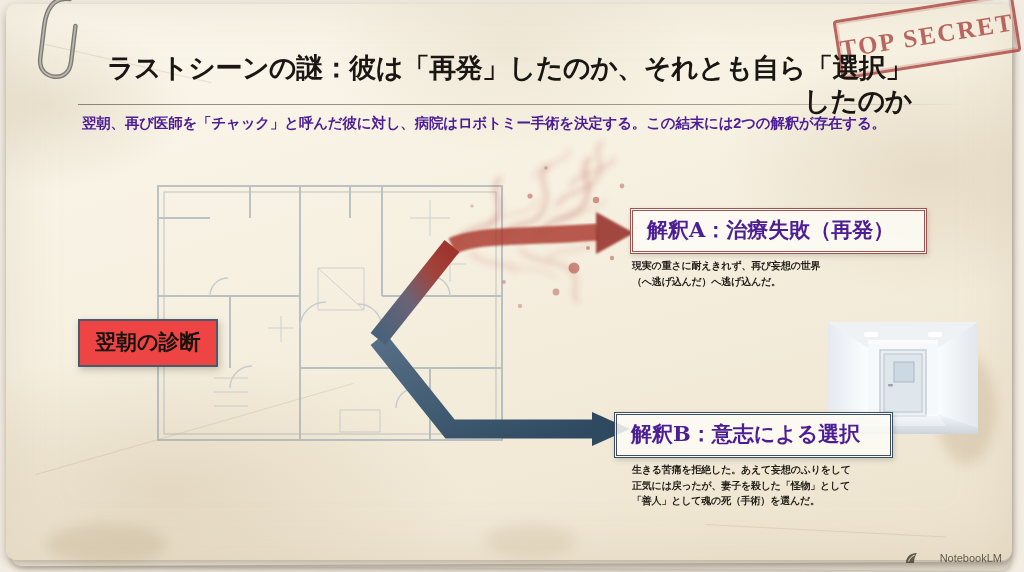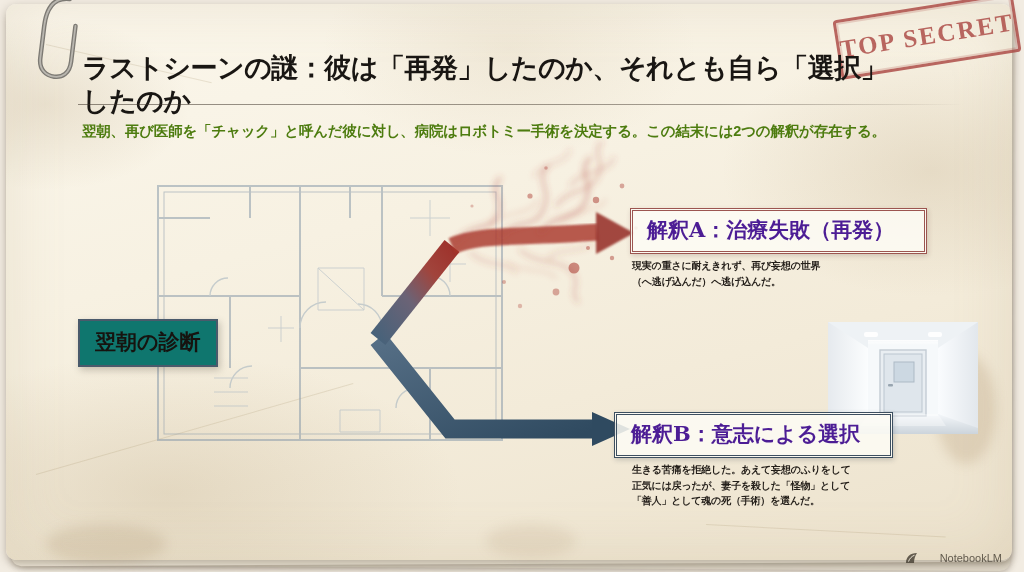--- a/index.html
+++ b/index.html
@@ -61,49 +61,49 @@
     box-shadow:inset 0 0 0 2px rgba(168,64,60,.25);
   }
   .stamp span{white-space:nowrap;}
 
   
   .title{
     position:absolute;left:82px;top:52px;width:830px;
     font-family:"DejaVu Serif","Liberation Serif",serif;
     font-weight:bold;font-size:27px;color:#191613;line-height:1.22;
     letter-spacing:-.5px;
+    text-align:right;
   }
   .rule{
     position:absolute;left:78px;top:104px;width:886px;height:1px;
     background:linear-gradient(90deg,rgba(60,50,40,.55),rgba(60,50,40,.45) 72%,rgba(60,50,40,0));
   }
   .subtitle{
     position:absolute;left:82px;top:113px;width:890px;
-    font-size:14.5px;font-weight:bold;color:#4d7c0f;line-height:1.4;
+    font-size:14.5px;font-weight:bold;color:#4c1d95;line-height:1.4;
     letter-spacing:-.2px;
-    margin-top:8px;
   }
 
   
   .blueprint{position:absolute;left:150px;top:178px;width:360px;height:270px;opacity:.55;}
 
   
   .corridor{
     position:absolute;left:828px;top:322px;width:150px;height:112px;
     overflow:hidden;
   }
 
   
   .arrows{position:absolute;left:0;top:0;width:1024px;height:572px;}
 
   
   .node-box{
     position:absolute;left:78px;top:319px;
     padding:7px 15px 9px 15px;
-    background:#0f766e;
+    background:#ef4444;
     border:2px solid #4a5a6b;
     box-shadow:2px 3px 7px rgba(70,60,45,.28);
     font-family:"DejaVu Serif","Liberation Serif",serif;
     font-weight:bold;font-size:21px;color:#16130f;letter-spacing:0px;
     white-space:nowrap;
   }
 
   .hbox{
     position:absolute;
     padding:5px 30px 7px 14px;

